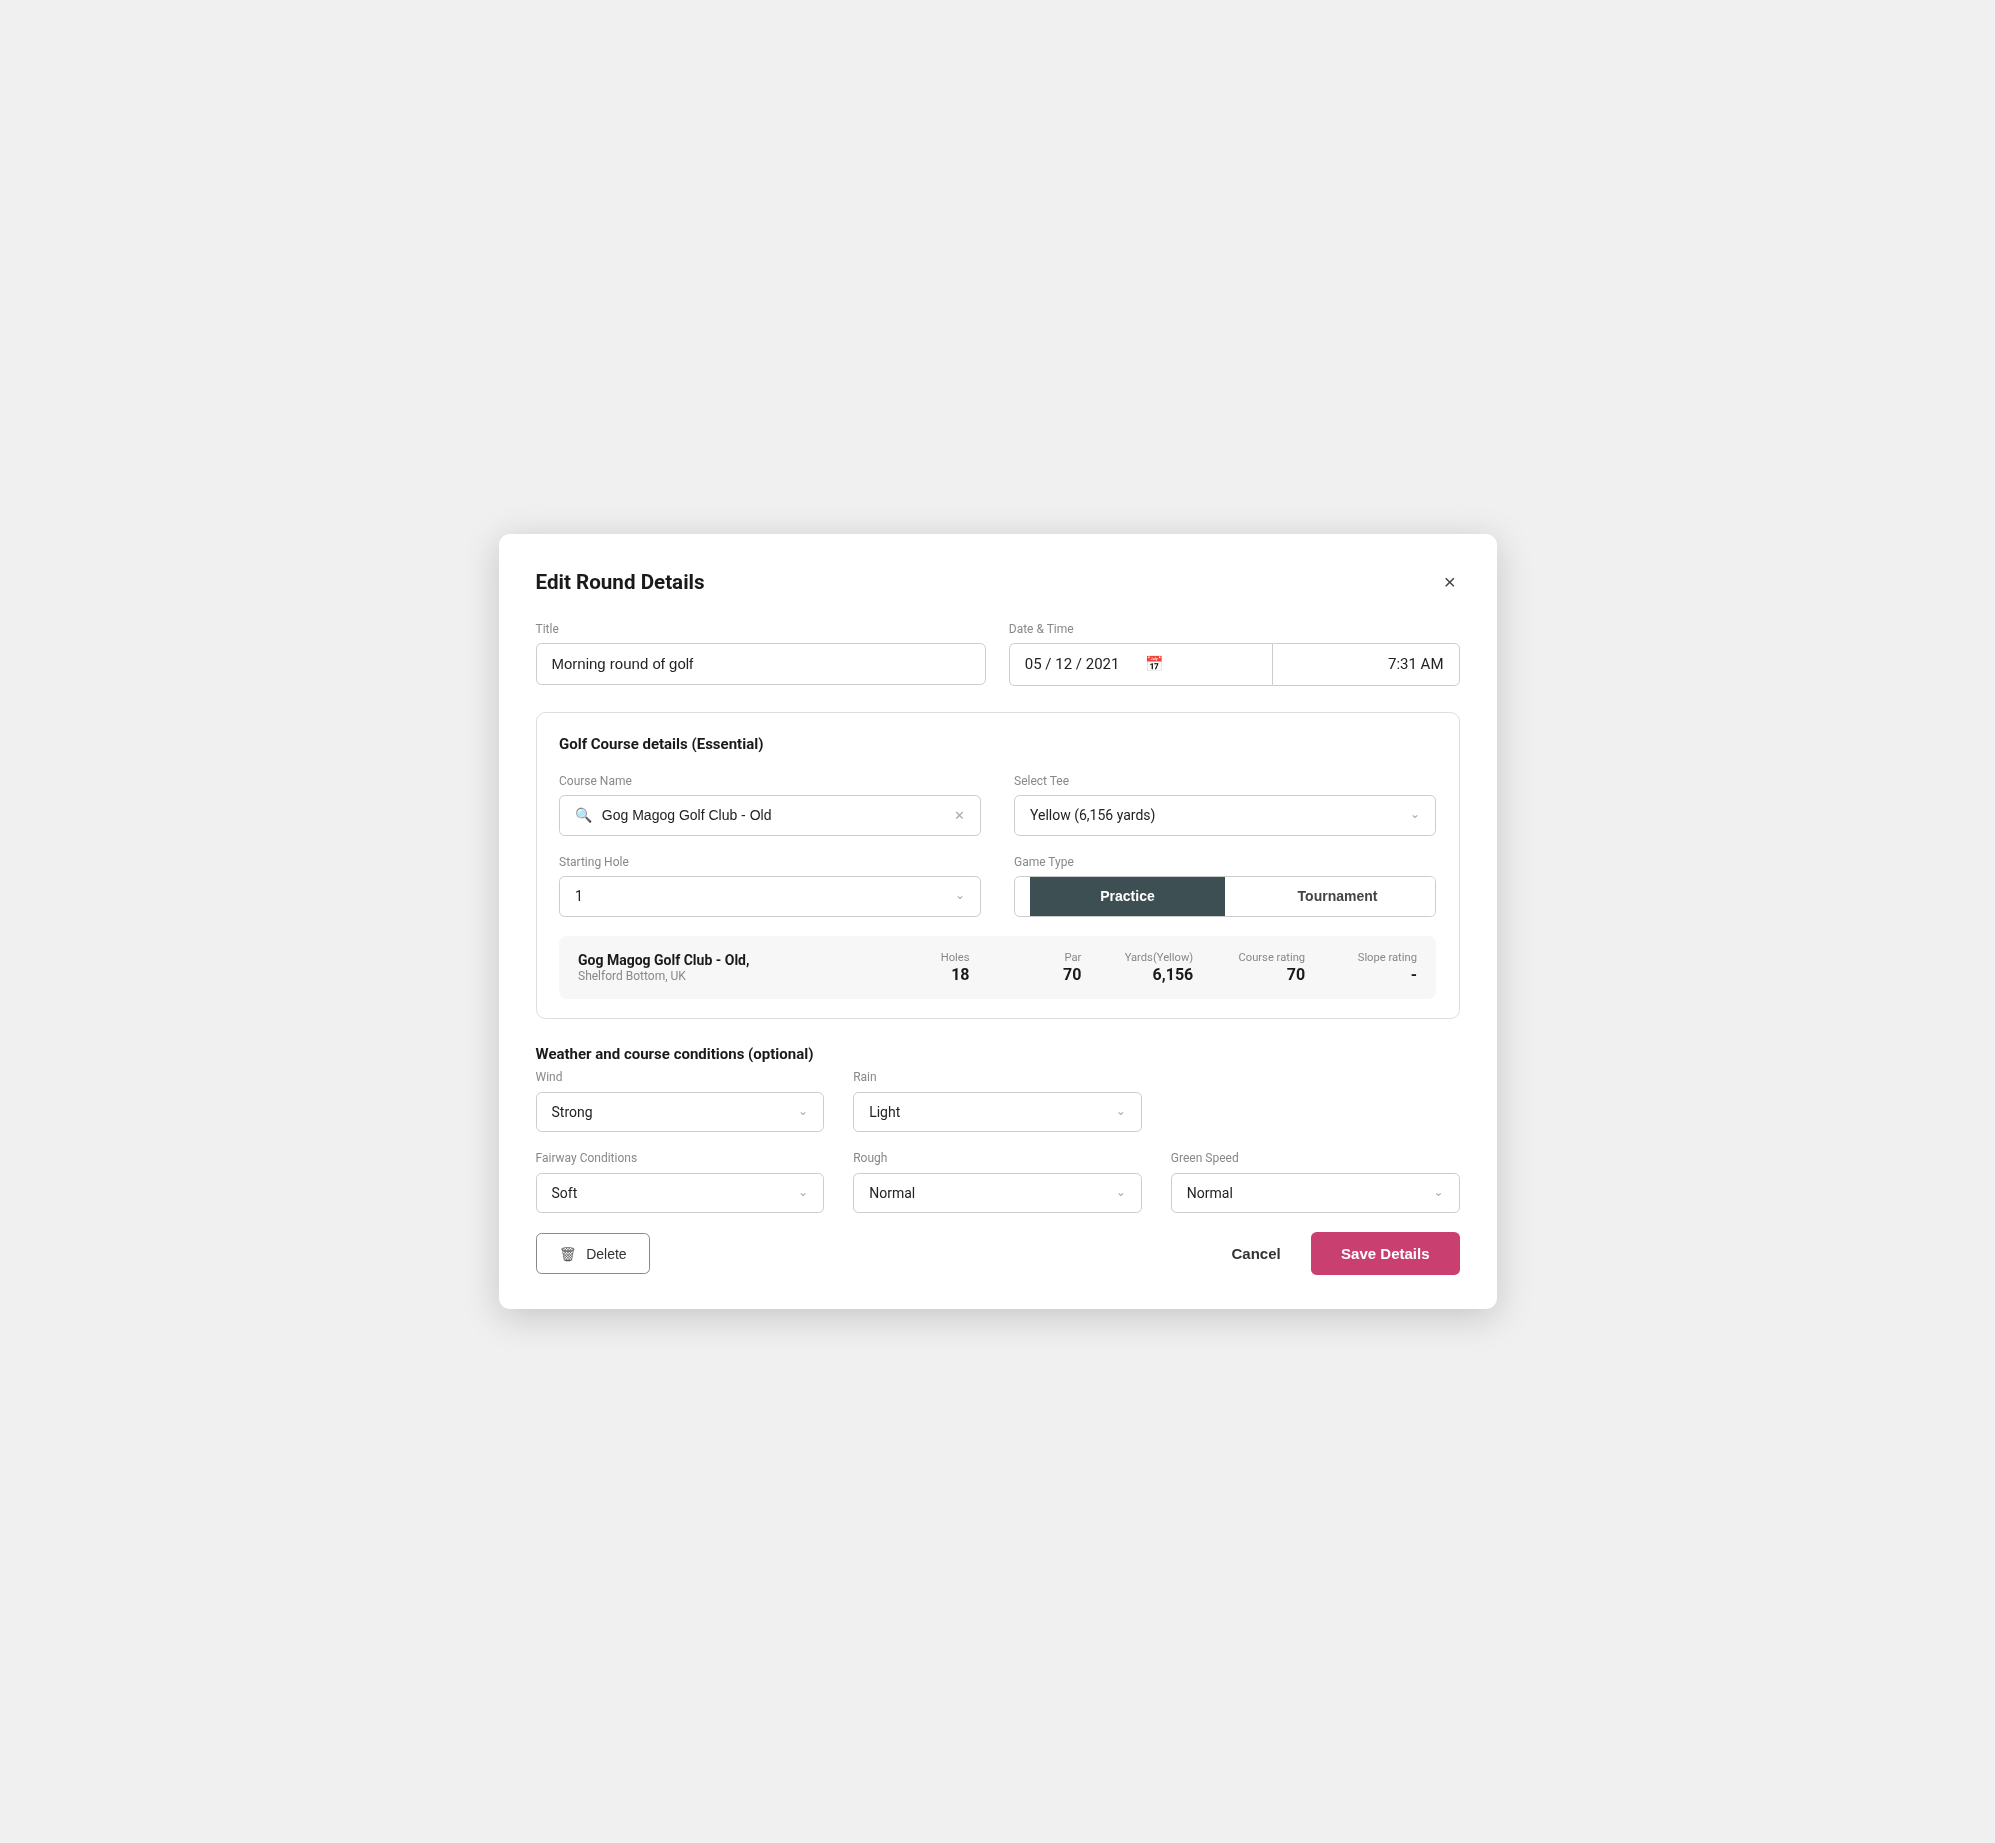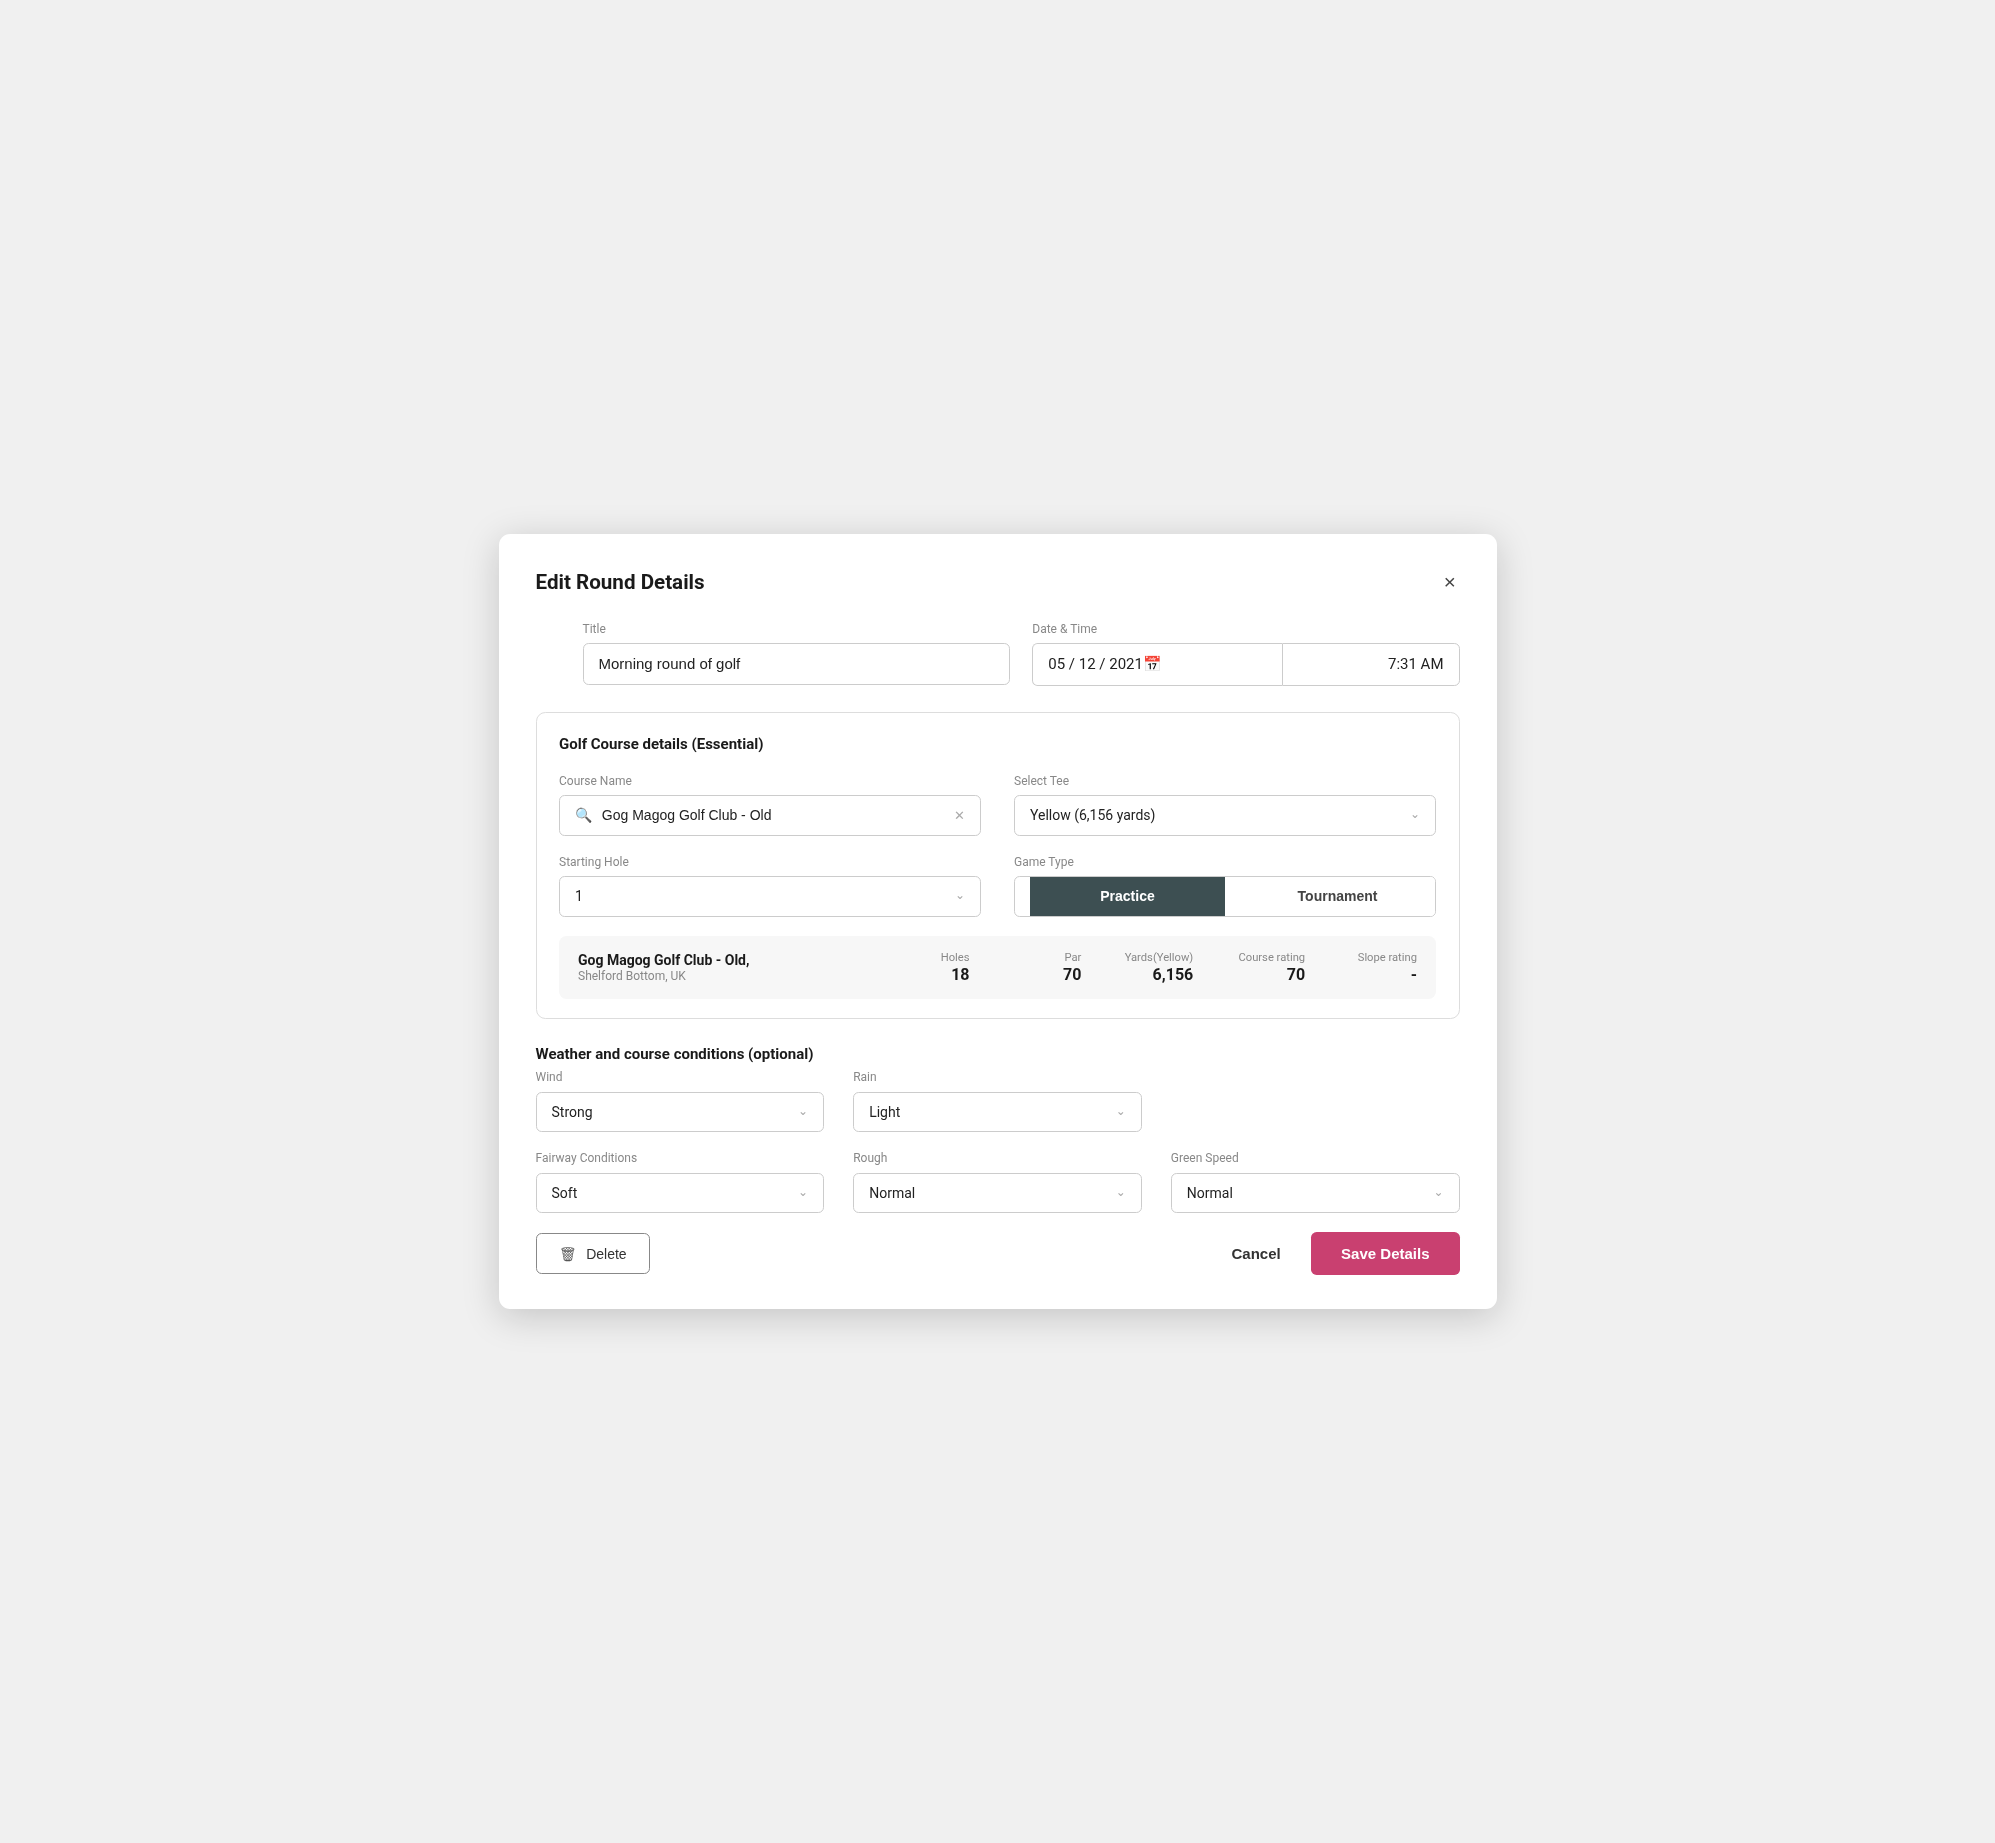--- a/index.html
+++ b/index.html
@@ -46,21 +46,20 @@
       gap: 22.5px;
       margin-bottom: 26px;
     }
     .field-group {
       display: flex;
       flex-direction: column;
       gap: 7.5px;
     }
     .field-group.title-group {
       flex: 1;
-      margin-left: 47px;
     }
     .field-group.datetime-group {
       flex: 1;
     }
     .field-label {
       font-size: 12px;
       color: #888;
       font-weight: 400;
     }
     .text-input {
@@ -77,21 +76,21 @@
       gap: 0;
     }
     .date-input-wrap {
       border: 1.4px solid #ccc;
       border-radius: 5.6px 0 0 5.6px;
       padding: 11.2px 15px;
       font-size: 15px;
       color: #222;
       display: flex;
       align-items: center;
-      gap: 0;
+      gap: 26px;
       flex: 1.5;
       border-right: none;
     }
     .time-input-wrap {
       border: 1.4px solid #ccc;
       border-radius: 0 5.6px 5.6px 0;
       padding: 11.2px 15px;
       font-size: 15px;
       color: #222;
       display: flex;

